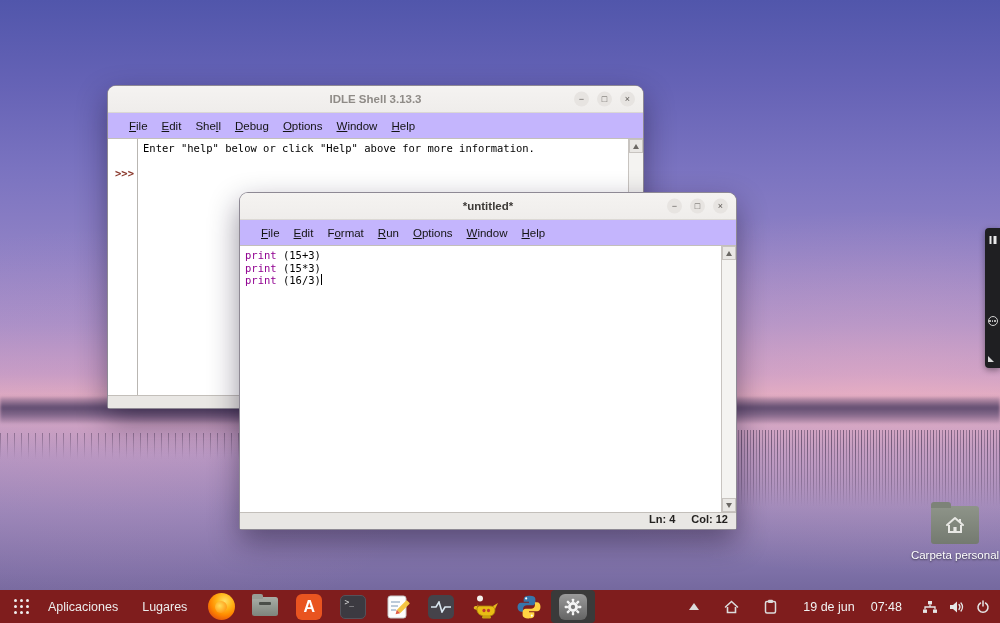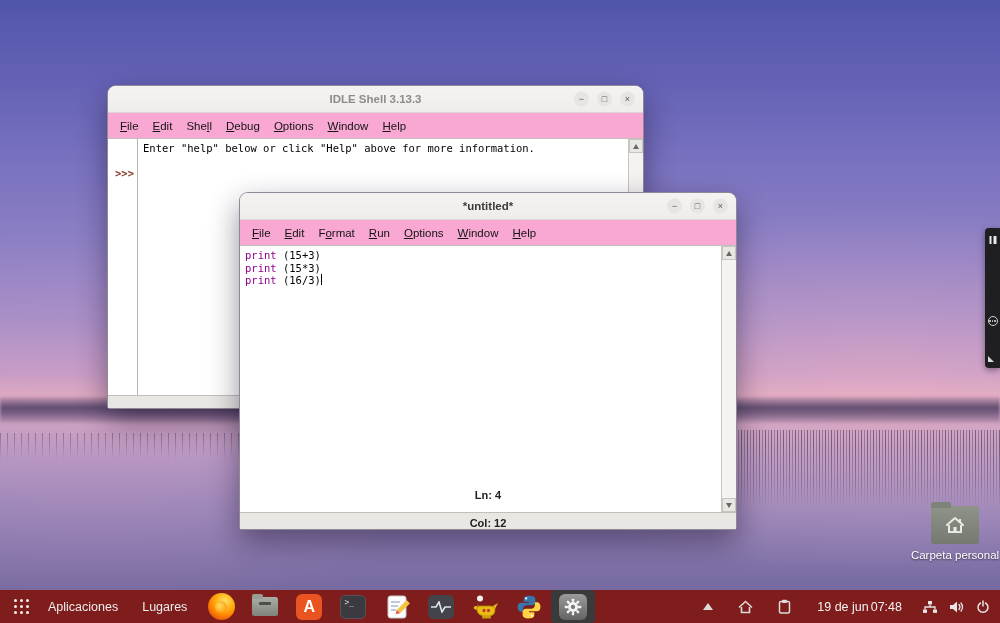--- a/index.html
+++ b/index.html
@@ -53,36 +53,36 @@
     border:1px solid rgba(50,40,60,.55); border-radius:9px 9px 3px 3px;
     box-shadow:0 12px 30px rgba(20,10,40,.45); background:#fff; }
   .titlebar { height:26px; flex:0 0 26px; background:linear-gradient(#f5f3f1,#efedeb);
     border-radius:8px 8px 0 0; position:relative; display:flex; align-items:center; justify-content:center; }
   .title { font-size:11.5px; font-weight:bold; }
   .title.active { color:#3c3936; }
   .title.inactive { color:#8f8b87; }
   .controls { position:absolute; right:8px; top:50%; transform:translateY(-50%); display:flex; gap:8px; }
   .ctrl { width:15px; height:15px; border-radius:50%; background:#e7e4e1; color:#5e5a56;
     display:flex; align-items:center; justify-content:center; font-size:9px; line-height:1; cursor:default; }
-  .menubar { height:27px; flex:0 0 27px; background:#f9a8d4; border-top:1px solid #dbd8d4;
-    border-bottom:1px solid #c3bfba; display:flex; align-items:center; padding:0 5px; }
+  .menubar { height:27px; flex:0 0 27px; background:#c4b5fd; border-top:1px solid #dbd8d4;
+    border-bottom:1px solid #c3bfba; display:flex; align-items:center; padding:0 14px; }
   .menu-item { padding:2px 7px; font-size:11.5px; color:#141414; cursor:default; }
   .menu-item .ul { text-decoration:underline; }
   .win-body { flex:1; display:flex; min-height:0; background:#fff; }
   .mono { font-family:"DejaVu Sans Mono","Liberation Mono",monospace; }
   .gutter { flex:0 0 30px; background:#fff; border-right:1px solid #b9b6b2; position:relative; }
   .prompt { position:absolute; top:28px; right:3px; font:bold 10.5px "DejaVu Sans Mono",monospace; color:var(--prompt,#8b3a2e); }
   .text-area { flex:1; padding:3px 5px; font-size:10.5px; line-height:12.5px; color:#000; white-space:pre; overflow:hidden; }
   .scrollbar { flex:0 0 15px; background:#f4f3f1; border-left:1px solid #c8c4c0;
     display:flex; flex-direction:column; justify-content:space-between; }
   .sb-btn { height:14px; background:#e9e7e4; border:1px solid #c8c4c0; display:flex; align-items:center; justify-content:center; }
   .arr-up { width:0; height:0; border-left:3.5px solid transparent; border-right:3.5px solid transparent; border-bottom:5px solid #6b6864; }
   .arr-down { width:0; height:0; border-left:3.5px solid transparent; border-right:3.5px solid transparent; border-top:5px solid #6b6864; }
   .statusbar { background:#e9e7e4; border-top:1px solid #c3bfba; display:flex; justify-content:flex-end;
-    align-items:center; gap:16px; padding:0 8px; font-size:11px; font-weight:bold; color:#23211f;flex-direction:column; }
+    gap:16px; padding:0 8px; font-size:11px; font-weight:bold; color:#23211f; }
   .code-line .kw { color:var(--kw,#900090); }
   .caret { display:inline-block; width:1px; height:11px; background:#000; vertical-align:-1px; }
 
   .shell-window { left:107px; top:85px; width:537px; height:324px; z-index:2; }
   .shell-window .statusbar { height:13px; flex:0 0 13px; }
   .editor-window { left:239px; top:192px; width:498px; height:338px; z-index:3; }
   .editor-window .statusbar { height:17px; flex:0 0 17px; }
 
   
   .taskbar { position:absolute; left:0; right:0; bottom:0; height:33px; background:#7f1d1d;
@@ -102,21 +102,21 @@
   .icon-files::before { content:""; position:absolute; top:-3px; left:0; width:11px; height:5px; background:#989d95; border-radius:2px 2px 0 0; }
   .icon-files::after { content:""; position:absolute; top:5px; left:7px; width:12px; height:2.5px; background:#4a4f49; border-radius:1px; }
   .icon-appcenter { width:26px; height:26px; border-radius:6px; background:#e95420; color:#fff;
     display:flex; align-items:center; justify-content:center; font-weight:bold; font-size:16px; }
   .icon-terminal { width:26px; height:24px; border-radius:5px; background:#3c3a41; border:1px solid #55525a;
     color:#d6d6d6; font-family:"DejaVu Sans Mono",monospace; font-size:8px; padding:2px 3px; }
   .icon-sysmon { width:26px; height:24px; border-radius:5px; background:#45434a; display:flex; align-items:center; justify-content:center; }
   .tray { display:flex; align-items:center; gap:25px; margin-left:auto; }
   .tray-icon { display:flex; align-items:center; justify-content:center; cursor:default; }
   .eject { width:0; height:0; border-left:5px solid transparent; border-right:5px solid transparent; border-bottom:7px solid #dcdcdc; }
-  .clock { color:#f2f2f2; font-size:12.5px; margin:0 20px 0 26px; display:flex; gap:2px; cursor:default; }
+  .clock { color:#f2f2f2; font-size:12.5px; margin:0 20px 0 26px; display:flex; gap:16px; cursor:default; }
   .status-icons { display:flex; align-items:center; gap:11px; }
 
   svg { display:block; }
 </style>
 </head>
 <body>
 
 <div class="stage">
 
   <div class="wallpaper"></div>

